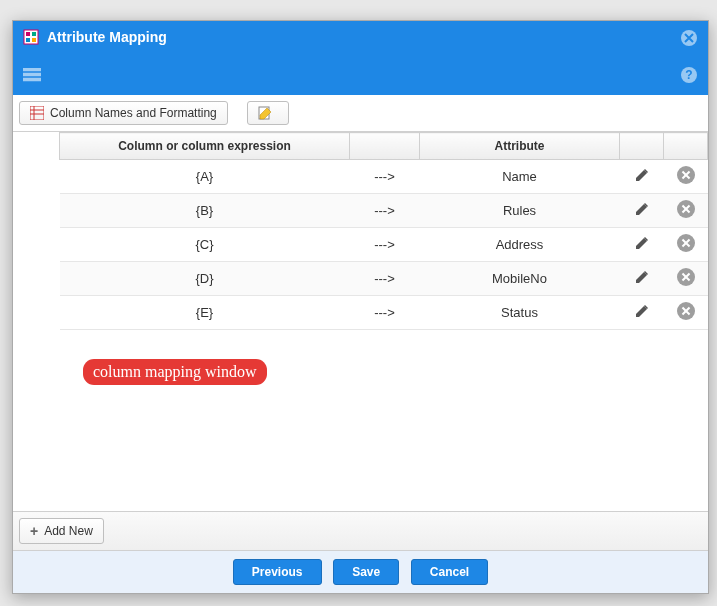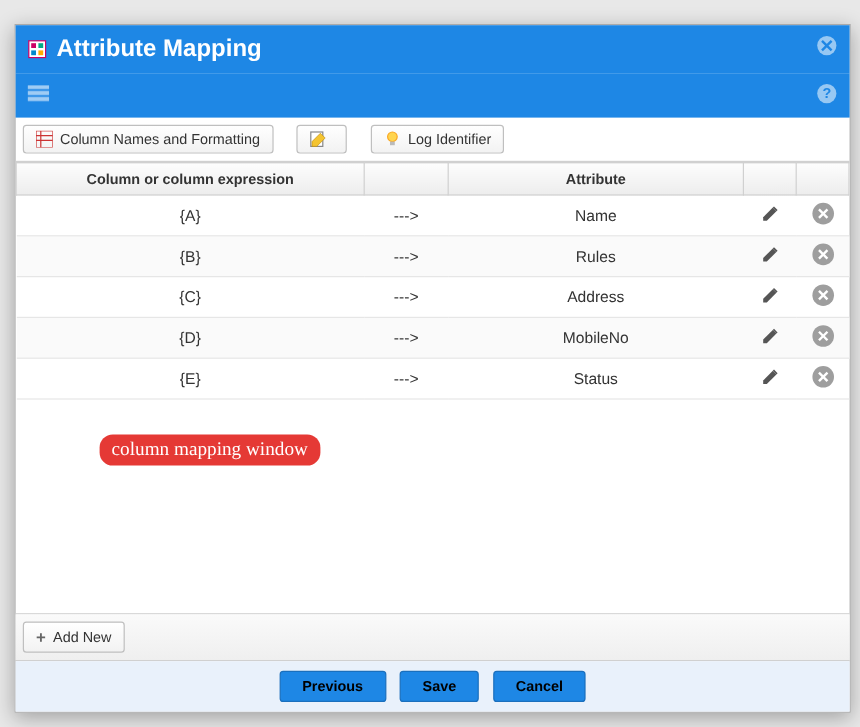--- a/index.html
+++ b/index.html
@@ -23,23 +23,23 @@
     border: 1px solid #aaa;
     box-shadow: 0 4px 16px rgba(0,0,0,.3);
     display: flex;
     flex-direction: column;
   }
   .titlebar {
     background: #1e87e5;
     color: #fff;
     padding: 8px 10px;
     display: flex;
-    align-items: center;
+    align-items: flex-start;
     font-weight: bold;
-    font-size: 20px;
+    font-size: 14px;
   }
   .titlebar .title-icon { margin-right: 8px; }
   .titlebar .spacer { flex: 1; }
   .titlebar .close-icon { cursor: pointer; opacity: .9; }
   .toolbar {
     background: #1e87e5;
     padding: 8px 10px;
     display: flex;
     align-items: center;
   }
@@ -60,20 +60,21 @@
     border-radius: 3px;
     cursor: pointer;
     font-size: 12px;
     color: #333;
   }
   .tab-btn svg, .tab-btn .ticon { margin-right: 6px; }
   .grid {
     flex: 1;
     overflow: auto;
     position: relative;
+    padding-left: 46px;
   }
   table {
     width: 100%;
     border-collapse: collapse;
   }
   thead th {
     background: linear-gradient(#fdfdfd,#ededed);
     border: 1px solid #d0d0d0;
     padding: 6px 8px;
     font-weight: bold;
@@ -141,21 +142,21 @@
   }
   .add-btn .plus { font-weight:bold; color:#666; margin-right:6px; font-size:14px;}
   .footer-row2 {
     padding:8px;
     background:#e9f1fb;
     text-align:center;
   }
   .action-btn {
     display:inline-block;
     background:#1e87e5;
-    color:#000000;
+    color:#ffffff;
     border:1px solid #1a6fbd;
     padding:5px 18px;
     margin:0 4px;
     border-radius:3px;
     font-weight:bold;
     cursor:pointer;
     font-size:12px;
   }
   .svg-icon { display:block; }
 </style>
@@ -210,27 +211,20 @@
           <line x1="0" y1="8" x2="14" y2="8" stroke="#c33"></line>
           <line x1="4" y1="0" x2="4" y2="14" stroke="#c33"></line>
         </svg>
       <span>Column Names and Formatting</span>
     </span>
     <span class="tab-btn">
       <svg class="ticon" width="14" height="14" viewBox="0 0 14 14">
           <rect x="1" y="1" width="10" height="12" fill="#fff" stroke="#888"></rect>
           <path d="M9 2 L13 6 L6 13 L2 13 L2 9 Z" fill="#f4c430" stroke="#b8860b" stroke-width="0.5"></path>
         </svg>
-    </span>
-    <span class="tab-btn">
-      <svg class="ticon" width="14" height="14" viewBox="0 0 14 14">
-          <circle cx="7" cy="5" r="4" fill="#ffd54f" stroke="#f9a825"></circle>
-          <rect x="5" y="9" width="4" height="3" fill="#bbb"></rect>
-        </svg>
-      <span>Log Identifier</span>
     </span>
   </div>
 
   <div class="grid">
     <table>
       <thead>
         <tr>
           <th class="col-expr">Column or column expression</th>
           <th class="col-arrow"></th>
           <th class="col-attr">Attribute</th>

